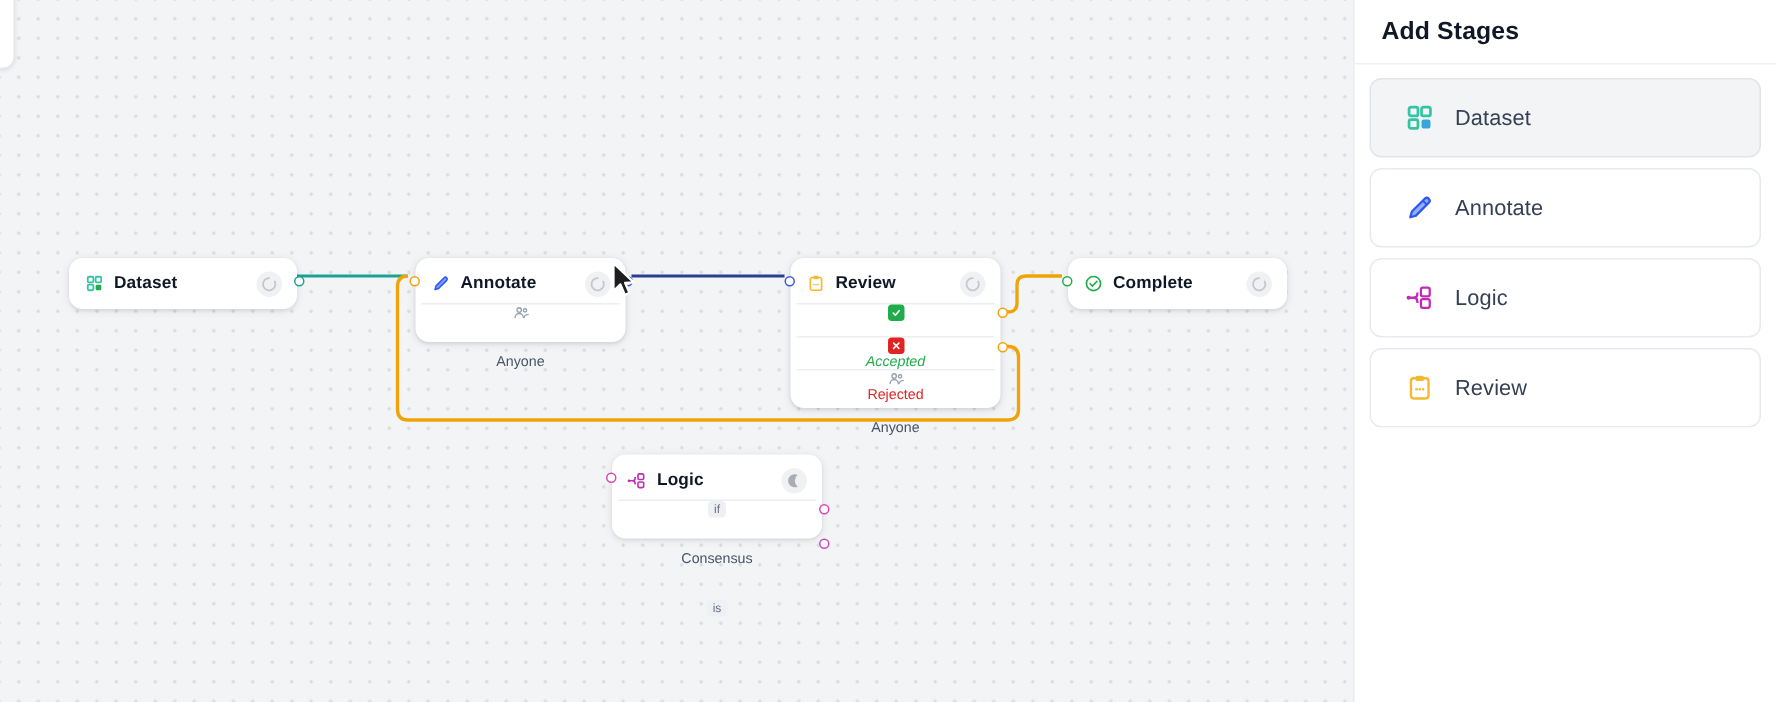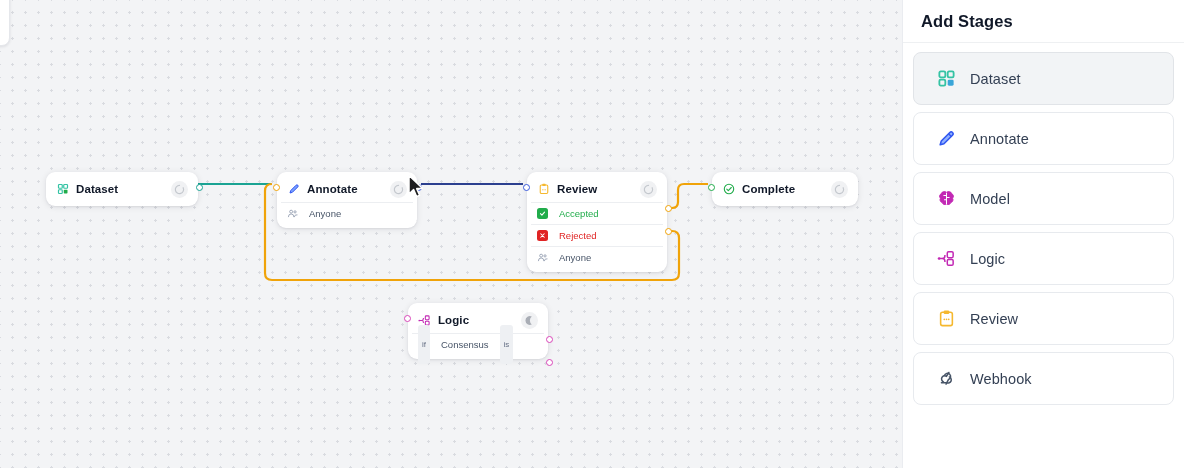--- a/index.html
+++ b/index.html
@@ -51,43 +51,44 @@
     letter-spacing: .1px; white-space: nowrap;
   }
   .spinner {
     margin-left: auto;
     width: 17px; height: 17px; border-radius: 50%;
     background: #f0f1f3;
     display: flex; align-items: center; justify-content: center;
   }
   .spinner svg { display: block; }
   .node-row {
-    display: flex; align-items: center; gap: 11px;
+    display: flex; align-items: center; gap: 22px;
     height: 22px; padding: 0 6px;
     border-top: 1px solid #eceef1;
     font-size: 9.5px; color: #475467;
     position: relative;
+    flex-direction: column;
   }
   .node-row.first-row { border-top: 1px solid #eceef1; }
 
   .sq-ico {
     width: 11px; height: 11px; border-radius: 2.5px;
     display: flex; align-items: center; justify-content: center;
     flex: 0 0 auto;
   }
   .sq-ico svg { display:block; }
   .sq-green { background: #21ac4b; }
   .sq-red { background: #e02424; }
-  .txt-green { color: #21ac4b; }
+  .txt-green { color: #21ac4b; font-style: italic; }
   .txt-red { color: #e02424; text-align: center; }
 
   .chip {
     display: inline-flex; align-items: center; justify-content: center;
     background: #eef0f3; border-radius: 3px;
-    padding: 15px 4px; font-size: 8px; color: #667085;
+    padding: 1px 4px; font-size: 8px; color: #667085;
   }
 
   
   .port {
     position: absolute; width: 7px; height: 7px; border-radius: 50%;
     background: #ffffff; border: 1.6px solid #98a2b3;
   }
   .port.teal { border-color: #1aa393; }
   .port.blue { border-color: #3b5bdb; }
   .port.amber { border-color: #f0a309; }
@@ -333,31 +334,20 @@
         <span class="stage-ico">
           <svg width="19" height="19" viewBox="0 0 24 24">
             <path d="M4 20 L5.4 15.2 L16.2 4.4 A2.4 2.4 0 0 1 19.6 7.8 L8.8 18.6 Z" fill="#8fb0ff" stroke="#2f55f0" stroke-width="1.9" stroke-linejoin="round"></path>
             <path d="M14.6 6 L18 9.4" fill="none" stroke="#2f55f0" stroke-width="1.7"></path>
           </svg>
         </span>
         <span class="stage-label">Annotate</span>
       </div>
 
 
-      <div class="stage-item">
-        <span class="stage-ico">
-          <svg width="19" height="19" viewBox="0 0 24 24">
-            <path d="M12 4.2 C9.6 2.4 6 3.4 5.2 6.2 C3 7 2.6 10 4.4 11.6 C3 13.6 4.2 16.6 6.6 17
-                     C7.2 19.6 10.4 20.6 12 18.8 C13.6 20.6 16.8 19.6 17.4 17 C19.8 16.6 21 13.6 19.6 11.6
-                     C21.4 10 21 7 18.8 6.2 C18 3.4 14.4 2.4 12 4.2 Z" fill="#c229b4" stroke="#c229b4" stroke-width="1.2" stroke-linejoin="round"></path>
-            <path d="M12 5 V18.5 M8.6 8.2 H12 M15.4 10.8 H12 M9.4 13.6 H12" fill="none" stroke="#ffffff" stroke-width="1.3" stroke-linecap="round"></path>
-          </svg>
-        </span>
-        <span class="stage-label">Model</span>
-      </div>
 
       <div class="stage-item">
         <span class="stage-ico">
           <svg width="19" height="19" viewBox="0 0 24 24">
             <path d="M2.5 12 H7 Q10 12 10 8.5 V7.5" fill="none" stroke="#c229b4" stroke-width="1.9"></path>
             <path d="M7 12 Q10 12 10 15.5 V16.5" fill="none" stroke="#c229b4" stroke-width="1.9"></path>
             <rect x="13" y="3.5" width="7.4" height="7.4" rx="1.6" fill="none" stroke="#c229b4" stroke-width="1.9"></rect>
             <rect x="13" y="13.2" width="7.4" height="7.4" rx="1.6" fill="none" stroke="#c229b4" stroke-width="1.9"></rect>
             <circle cx="2.6" cy="12" r="1.7" fill="#c229b4"></circle>
           </svg>
@@ -371,26 +361,16 @@
             <rect x="4.6" y="4" width="14.8" height="17" rx="2.4" fill="none" stroke="#f5b82e" stroke-width="2"></rect>
             <rect x="8.4" y="1.8" width="7.2" height="4.6" rx="1.6" fill="#f5b82e"></rect>
             <circle cx="9.2" cy="13.2" r="1.05" fill="#f5b82e"></circle>
             <circle cx="12" cy="13.2" r="1.05" fill="#f5b82e"></circle>
             <circle cx="14.8" cy="13.2" r="1.05" fill="#f5b82e"></circle>
           </svg>
         </span>
         <span class="stage-label">Review</span>
       </div>
 
-      <div class="stage-item">
-        <span class="stage-ico">
-          <svg width="19" height="19" viewBox="0 0 24 24">
-            <path d="M9.4 8.2 A4 4 0 1 1 14.6 13.2 L11.4 19.2" fill="none" stroke="#475467" stroke-width="1.9" stroke-linecap="round"></path>
-            <path d="M15.6 10 A4 4 0 1 1 12.4 17.4 L5.6 17.4" fill="none" stroke="#475467" stroke-width="1.9" stroke-linecap="round"></path>
-            <path d="M8.2 16.2 A4 4 0 1 1 12 9.2 L15 4.4" fill="none" stroke="#475467" stroke-width="1.9" stroke-linecap="round"></path>
-          </svg>
-        </span>
-        <span class="stage-label">Webhook</span>
-      </div>
 
     </div>
   </div>
 </div>
 
 </body></html>

